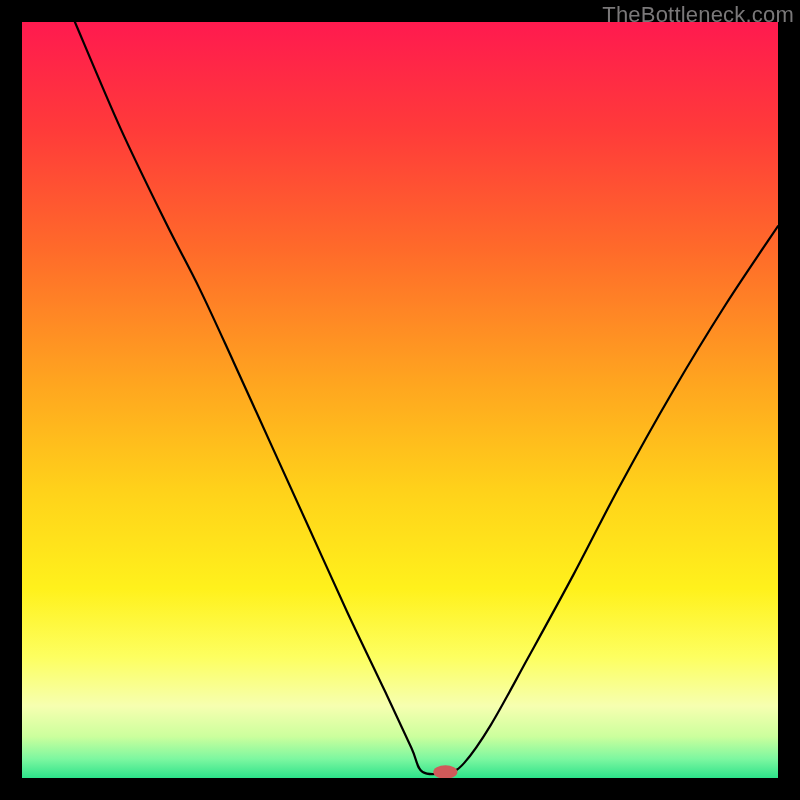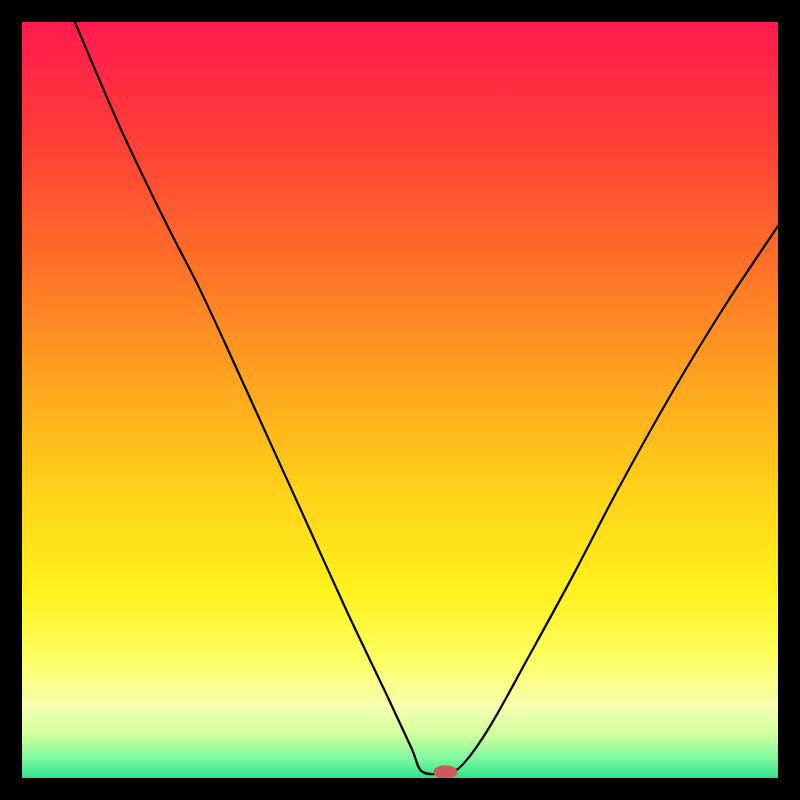--- a/index.html
+++ b/index.html
@@ -71,13 +71,14 @@
             <stop offset="94.50%" stop-color="#ccff9d"></stop>
             <stop offset="97.50%" stop-color="#7cf7a0"></stop>
             <stop offset="100.00%" stop-color="#2de28a"></stop>
           </linearGradient>
       </defs>
       <rect x="0" y="0" width="756" height="756" fill="url(#bg-grad)"></rect>
       <path id="curve-path" class="curve" d="M 52.92 0.00 C 60.48 17.64 83.16 72.45 98.28 105.84 C 113.40 139.23 130.41 173.50 143.64 200.34 C 156.87 227.18 166.32 243.56 177.66 266.87 C 189.00 290.18 199.71 314.12 211.68 340.20 C 223.65 366.28 236.88 395.64 249.48 423.36 C 262.08 451.08 274.68 478.80 287.28 506.52 C 299.88 534.24 312.48 562.59 325.08 589.68 C 337.68 616.77 352.17 646.38 362.88 669.06 C 373.59 691.74 383.04 712.28 389.34 725.76 C 395.64 739.24 394.38 745.92 400.68 749.95 C 406.98 753.98 420.21 751.46 427.14 749.95 C 434.07 748.44 435.33 748.69 442.26 740.88 C 449.19 733.07 458.01 720.72 468.72 703.08 C 479.43 685.44 492.66 660.24 506.52 635.04 C 520.38 609.84 536.76 580.23 551.88 551.88 C 567.00 523.53 580.86 495.18 597.24 464.94 C 613.62 434.70 632.52 400.68 650.16 370.44 C 667.80 340.20 685.44 311.22 703.08 283.50 C 720.72 255.78 747.18 217.35 756.00 204.12"></path>
       <ellipse id="hot-marker" class="marker" cx="423.36" cy="749.95" rx="12.10" ry="6.80" fill="#d05a5a"></ellipse>
     </svg>
   </div>
+  <div class="watermark">TheBottleneck.com</div>
 </div>
 
 </body></html>

